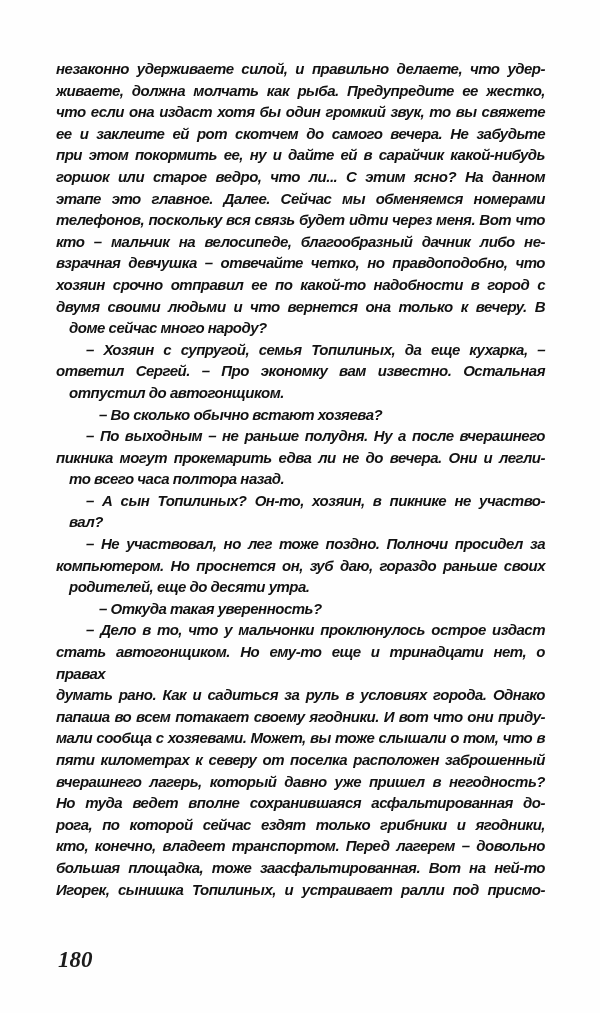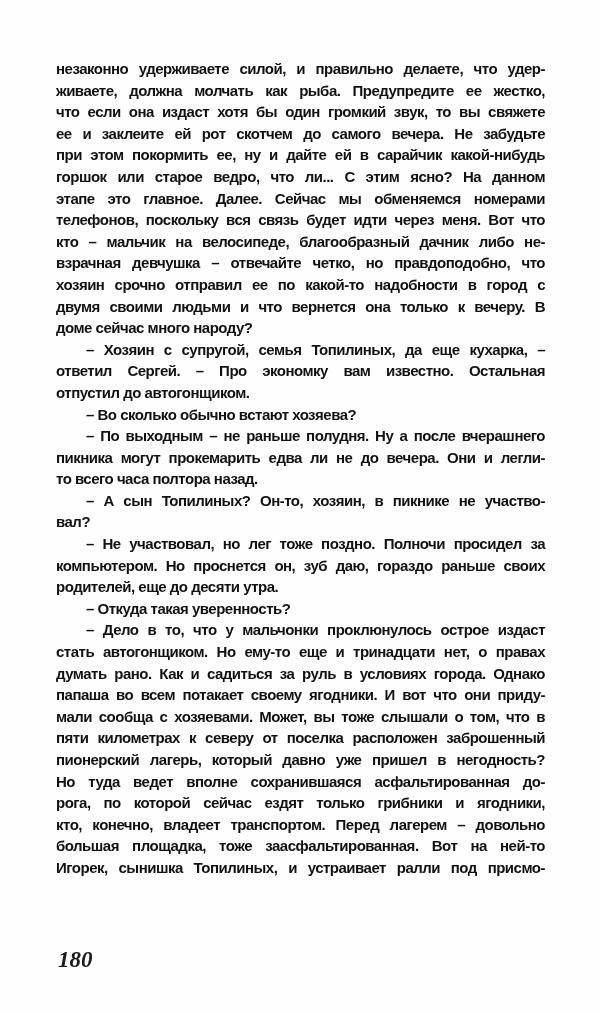--- a/index.html
+++ b/index.html
@@ -27,23 +27,25 @@
     line-height: 21.6px;
   }
   .paragraph {
     margin: 0;
     padding: 0;
   }
   .pline {
     text-align: justify;
     text-align-last: justify;
     white-space: normal;
+    font-style: italic;
   }
   .pline.pline-last {
     text-align-last: left;
+    margin-left: 13px;
   }
   .pline.indent {
     text-indent: 30px;
   }
   .page-number {
     position: absolute;
     left: 58px;
     top: 922px;
     font-family: "Liberation Serif", "DejaVu Serif", serif;
     font-style: italic;
@@ -98,21 +100,21 @@
       <div class="paragraph">
         <div class="pline indent pline-last">– Откуда такая уверенность?</div>
       </div>
       <div class="paragraph">
         <div class="pline indent">– Дело в то, что у мальчонки проклюнулось острое издаст</div>
         <div class="pline">стать автогонщиком. Но ему-то еще и тринадцати нет, о правах</div>
         <div class="pline">думать рано. Как и садиться за руль в условиях города. Однако</div>
         <div class="pline">папаша во всем потакает своему ягодники. И вот что они приду-</div>
         <div class="pline">мали сообща с хозяевами. Может, вы тоже слышали о том, что в</div>
         <div class="pline">пяти километрах к северу от поселка расположен заброшенный</div>
-        <div class="pline">пионерский лагерь, который давно уже пришел в негодность?</div>
+        <div class="pline">вчерашнего лагерь, который давно уже пришел в негодность?</div>
         <div class="pline">Но туда ведет вполне сохранившаяся асфальтированная до-</div>
         <div class="pline">рога, по которой сейчас ездят только грибники и ягодники,</div>
         <div class="pline">кто, конечно, владеет транспортом. Перед лагерем – довольно</div>
         <div class="pline">большая площадка, тоже заасфальтированная. Вот на ней-то</div>
         <div class="pline">Игорек, сынишка Топилиных, и устраивает ралли под присмо-</div>
       </div>
     </div>
   <div class="page-number">180</div>
 </div>
 

